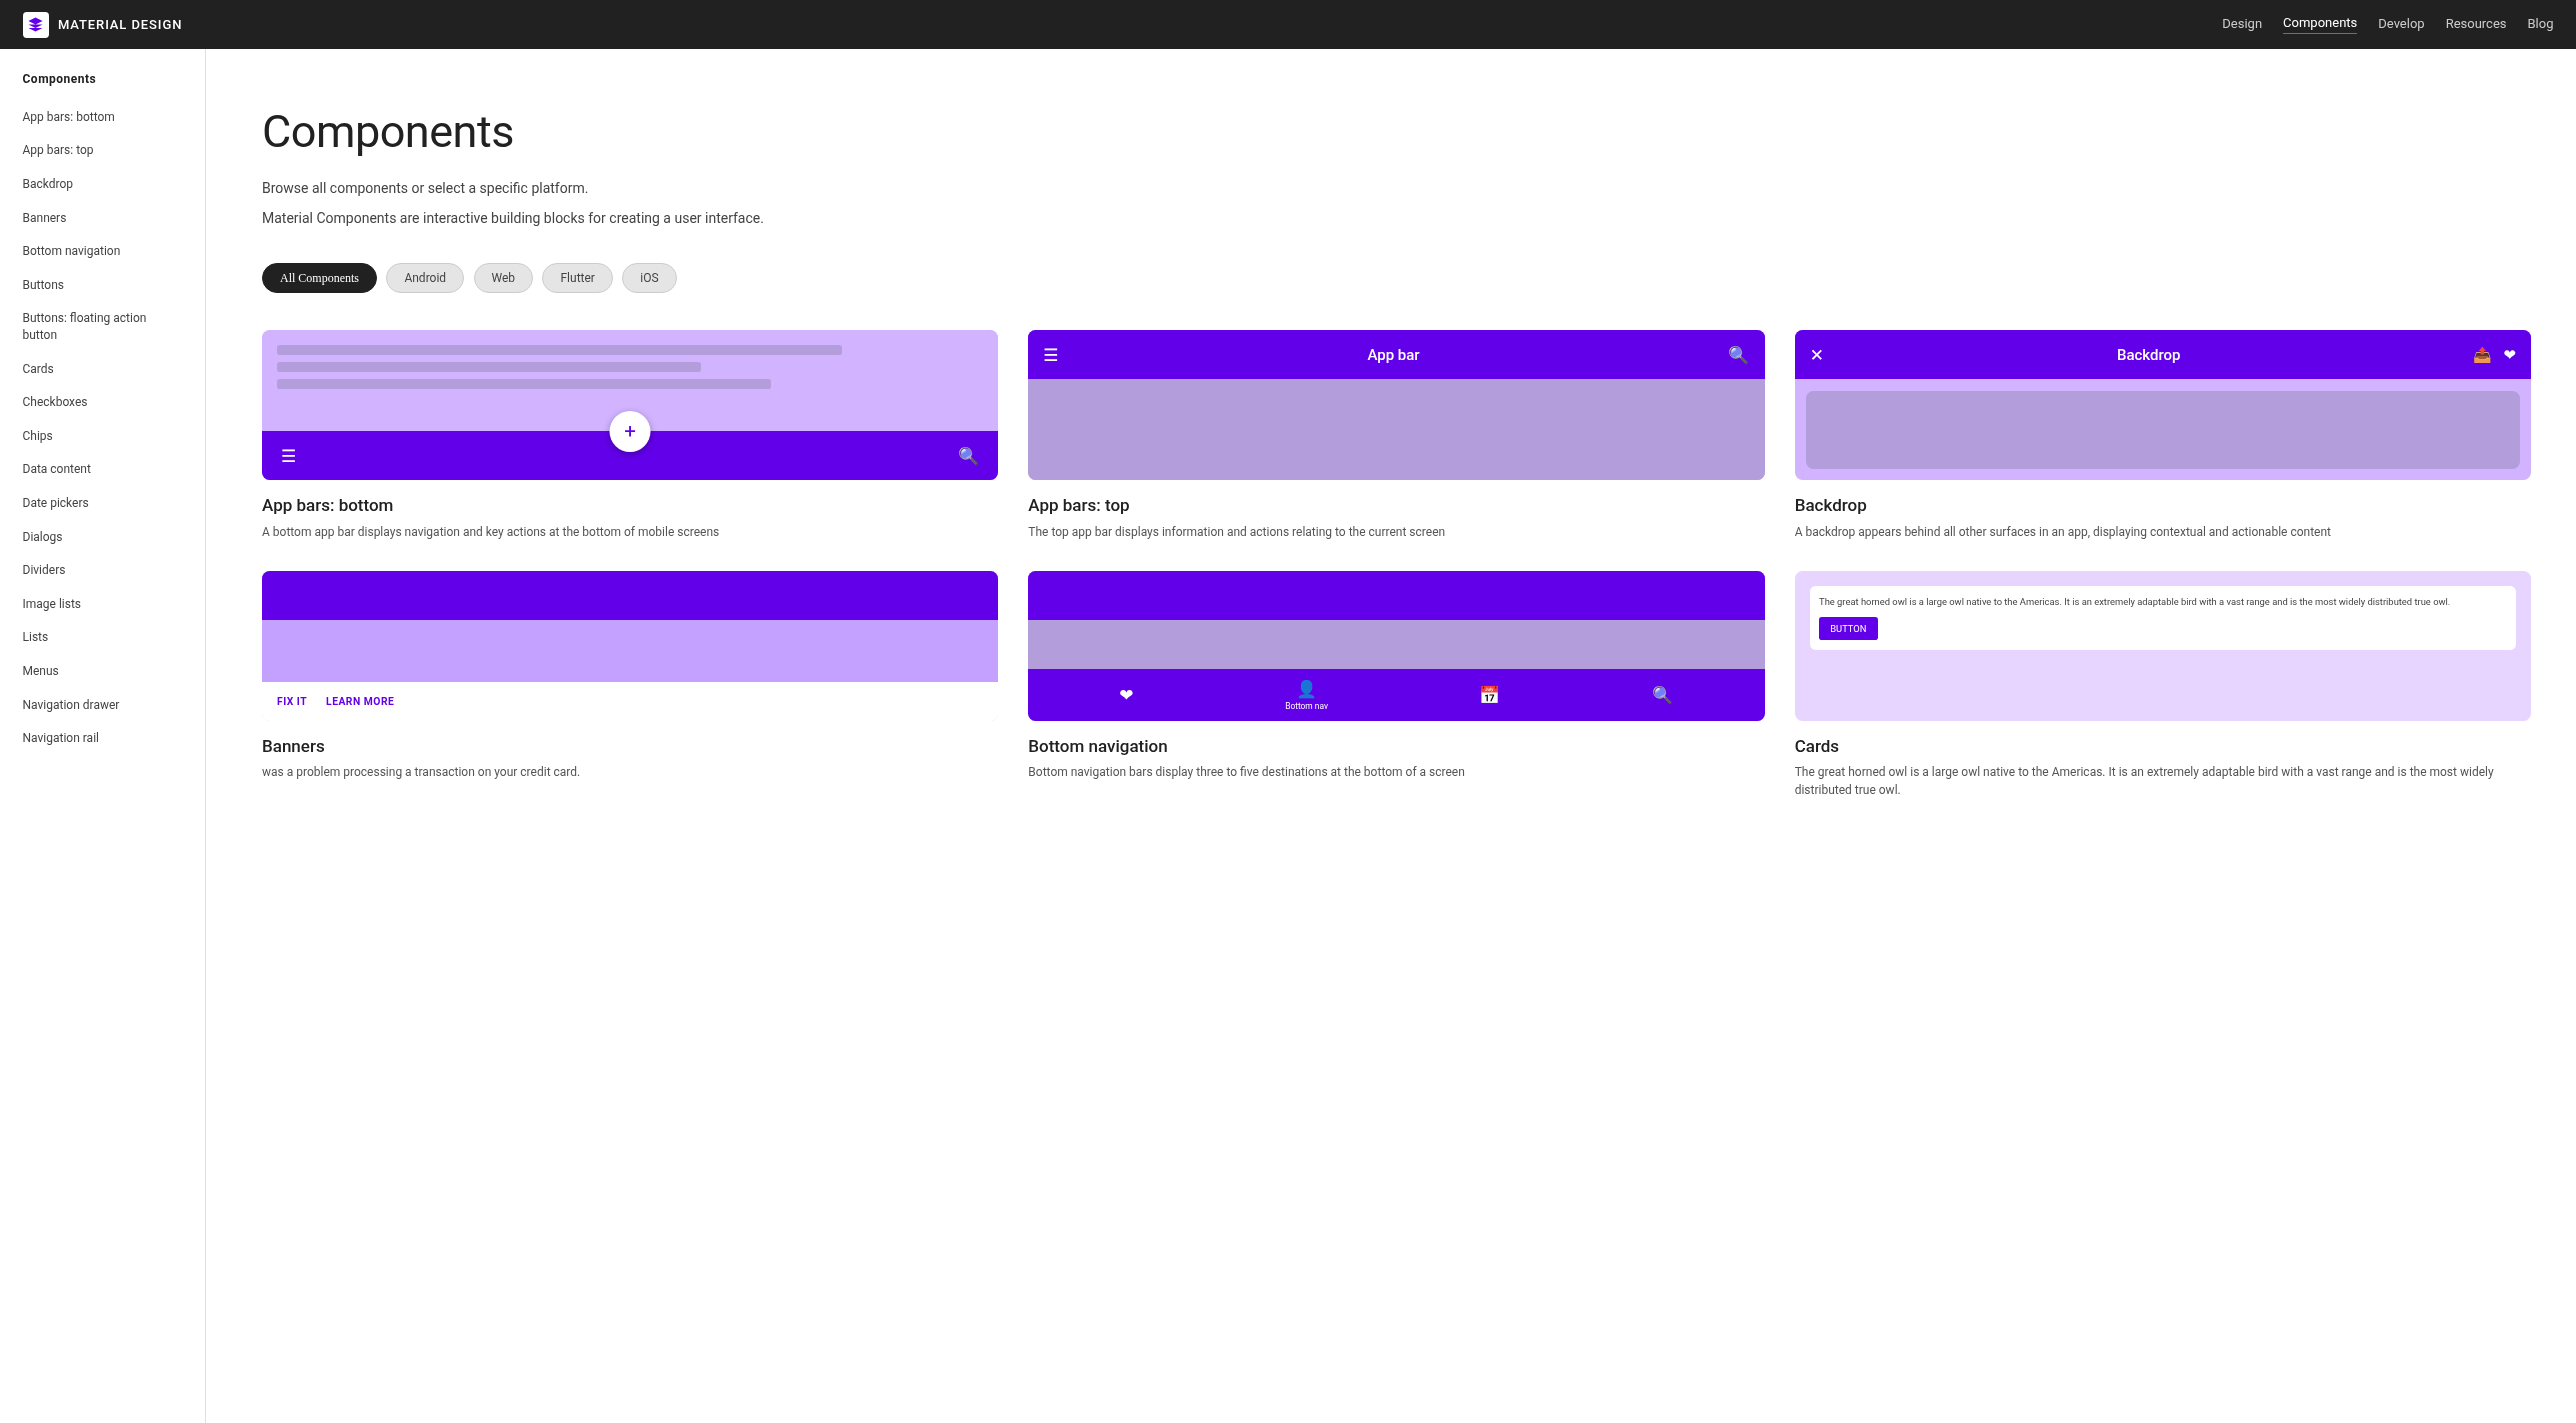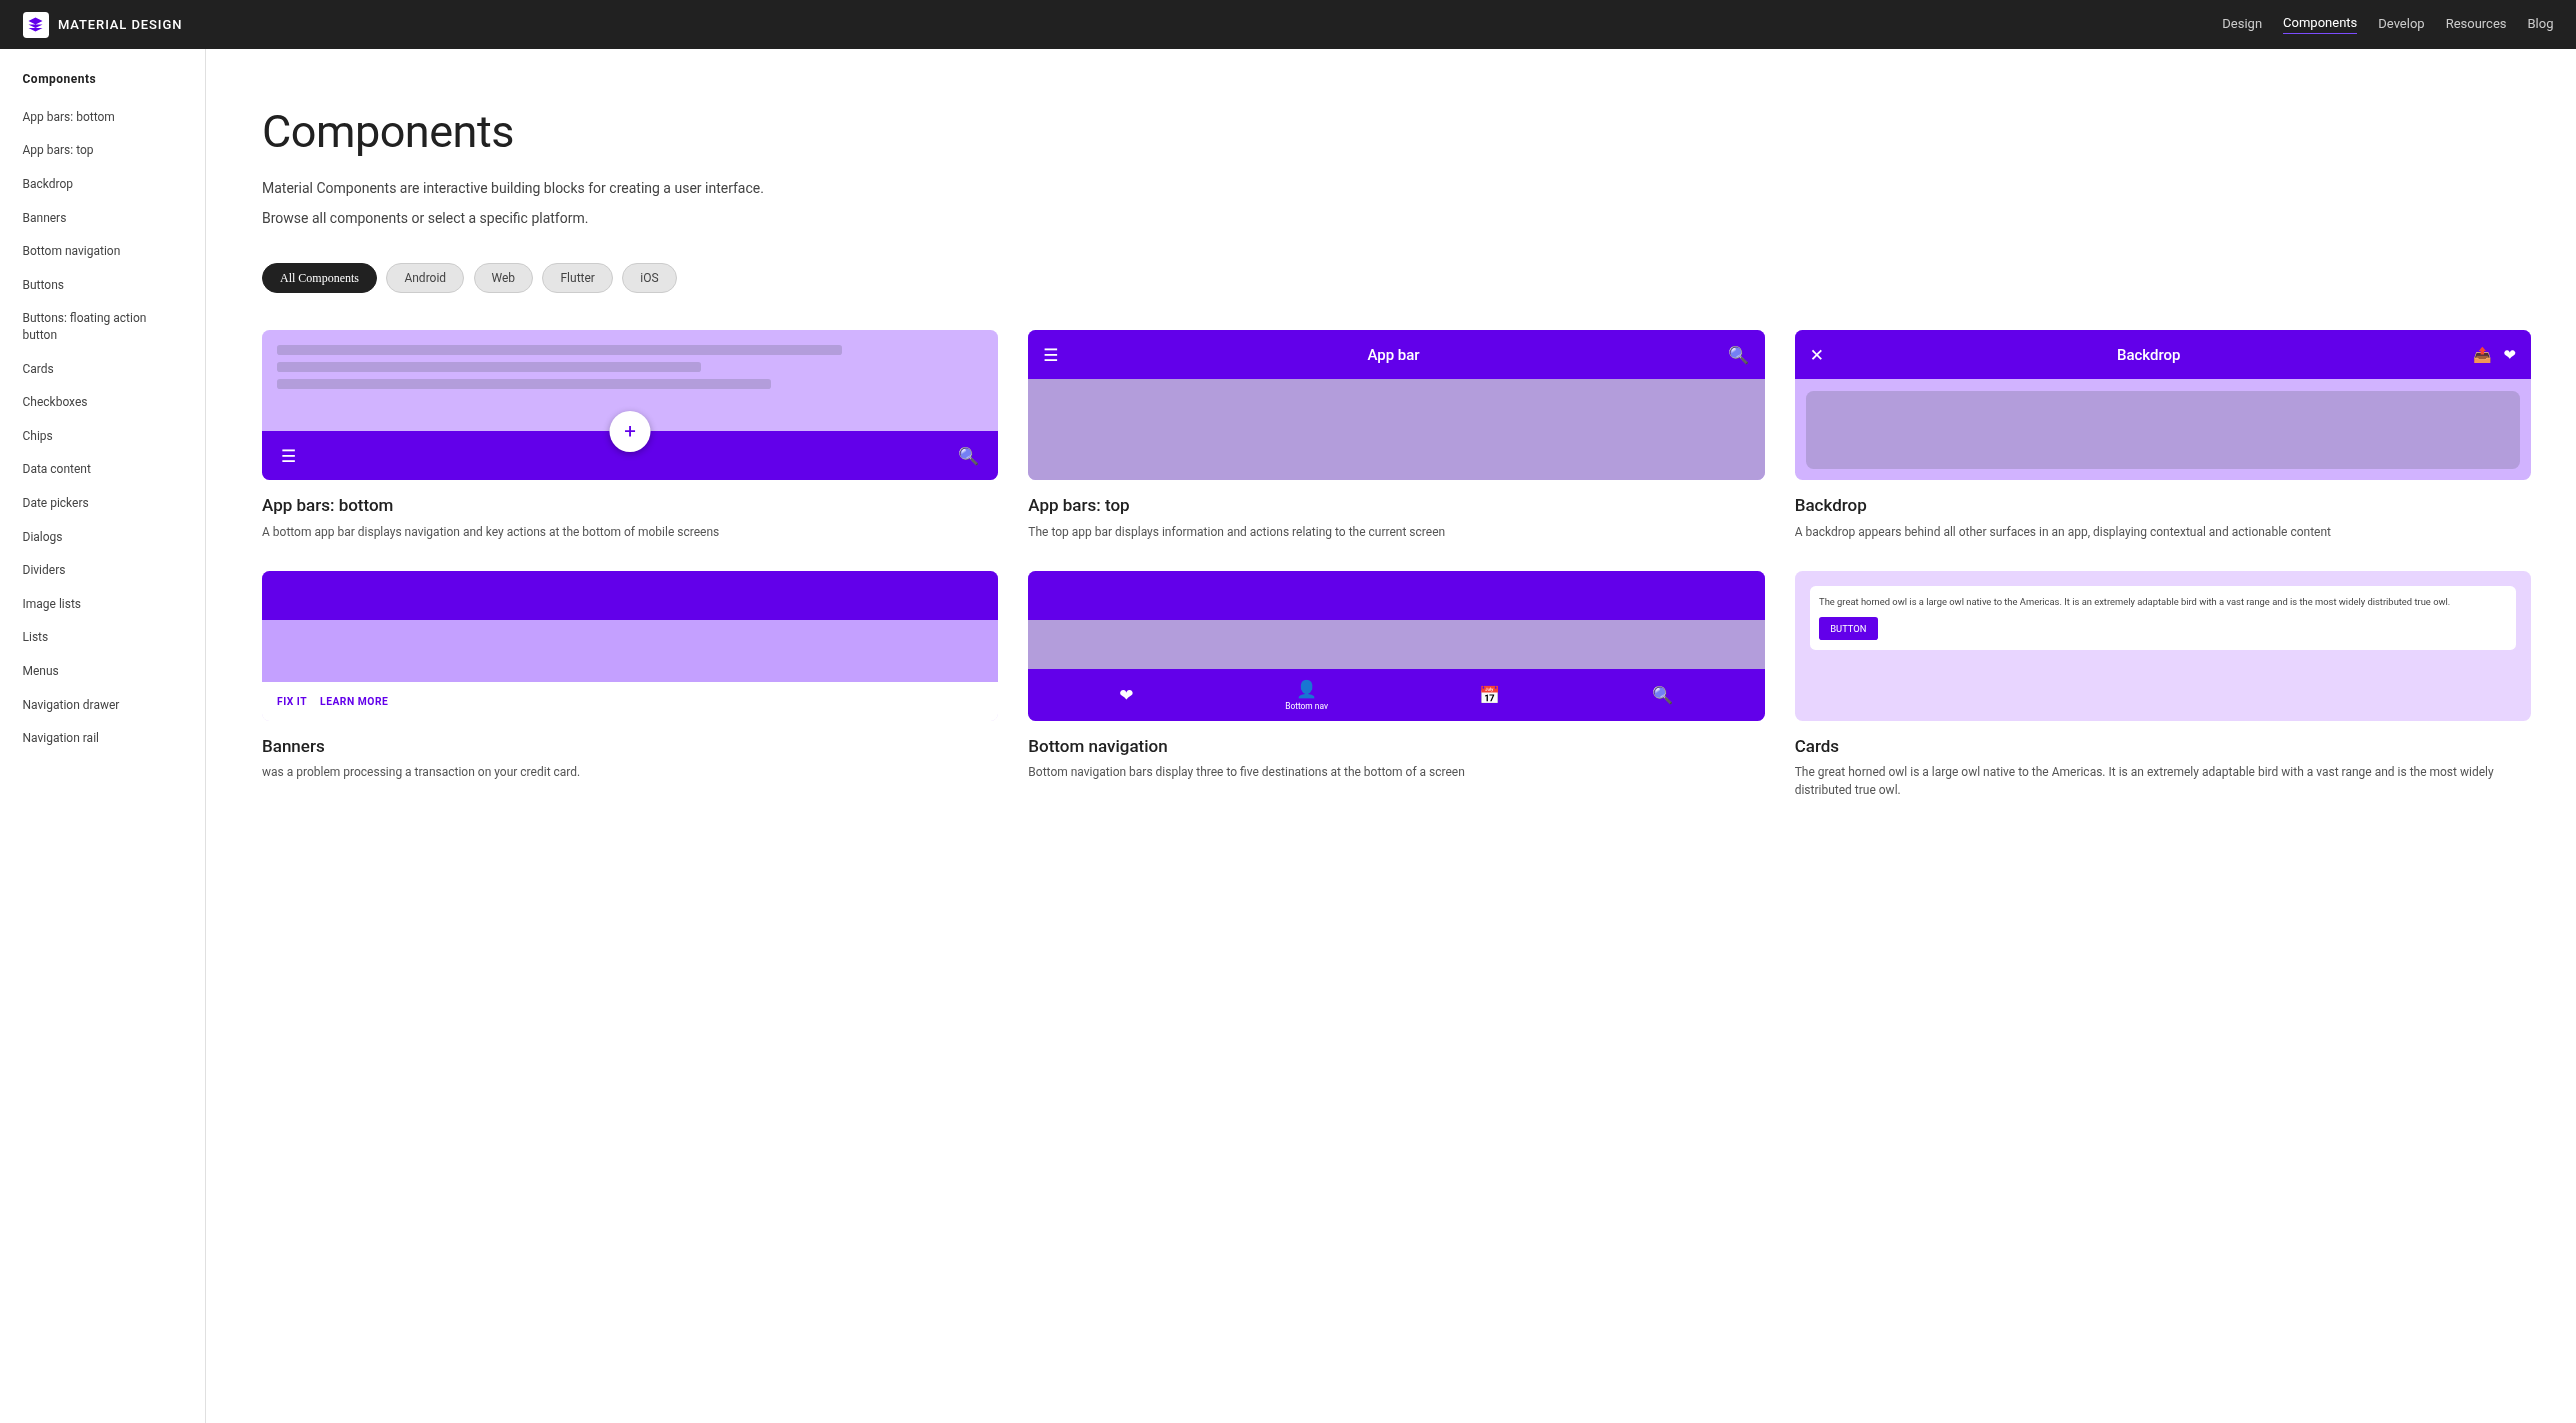--- a/index.html
+++ b/index.html
@@ -275,21 +275,21 @@
       margin: 0;
       padding: 13px 15px;
     }
     .banner-text {
       font-size: 10.3px;
       color: #333;
       margin-bottom: 9.4px;
     }
     .banner-actions {
       display: flex;
-      gap: 13px;
+      gap: 19px;
       align-items: flex-end;
     }
     .banner-btn {
       font-size: 10.3px;
       font-weight: 700;
       color: #6200ea;
       text-transform: uppercase;
       letter-spacing: 0.5px;
     }
     .banner-header {
@@ -402,22 +402,22 @@
         <div class="sidebar-item">Image lists</div>
         <div class="sidebar-item">Lists</div>
         <div class="sidebar-item">Menus</div>
         <div class="sidebar-item">Navigation drawer</div>
         <div class="sidebar-item">Navigation rail</div>
       </div>
   </aside>
 
   <main class="main">
     <h1 class="page-title">Components</h1>
+    <p class="page-desc">Browse all components or select a specific platform.</p>
     <p class="page-desc">Material Components are interactive building blocks for creating a user interface.</p>
-    <p class="page-desc">Browse all components or select a specific platform.</p>
 
     <div class="filter-chips" id="filter-chips">
         <div class="chip active">All Components</div>
         <div class="chip">Android</div>
         <div class="chip">Web</div>
         <div class="chip">Flutter</div>
         <div class="chip">iOS</div>
       </div>
 
     <div class="cards-grid" id="cards-grid">

